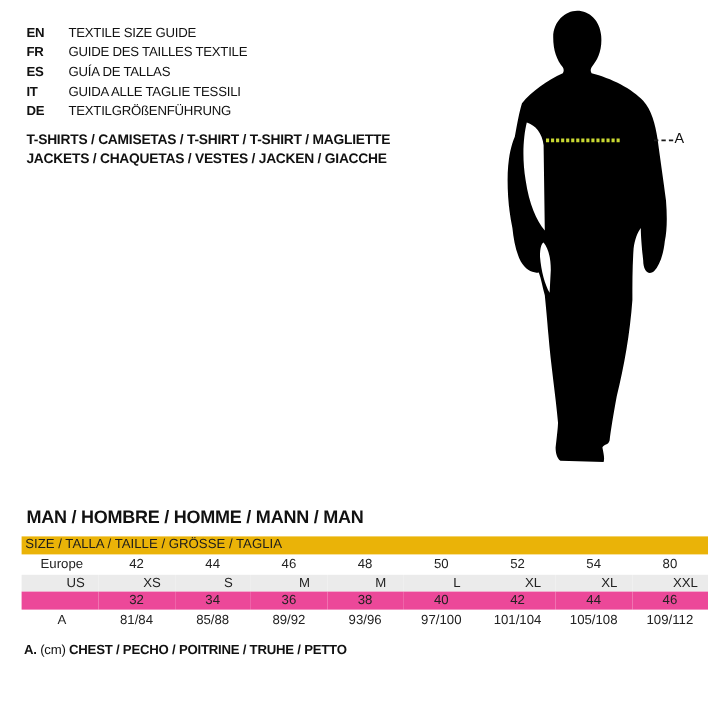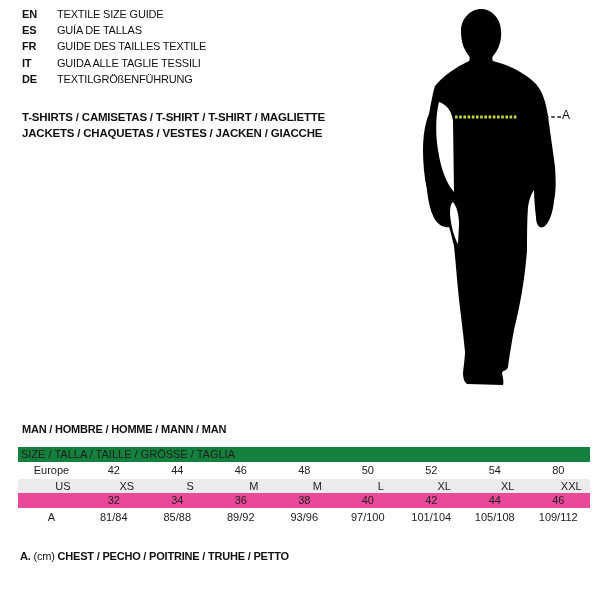--- a/index.html
+++ b/index.html
@@ -1,69 +1,69 @@
 <!DOCTYPE html>
 <html><head>
 <meta charset="utf-8">
 <style>
   html,body{margin:0;padding:0;}
   body{width:600px;height:600px;background:#ffffff;font-family:"Liberation Sans",sans-serif;color:#111;}
   .canvas{position:relative;width:600px;height:600px;background:#fff;overflow:hidden;}
 
   
-  .lang-block{position:absolute;left:22px;top:6px;}
+  .lang-block{position:absolute;left:22px;top:20px;}
   .lang-row{display:flex;height:16.2px;align-items:center;}
   .lang-code{width:35px;font-size:11px;font-weight:700;letter-spacing:-0.2px;}
   .lang-text{font-size:11px;font-weight:400;letter-spacing:-0.2px;white-space:nowrap;}
 
   
   .cat-block{position:absolute;left:22px;top:109px;}
   .cat-line{font-size:11.5px;font-weight:700;letter-spacing:-0.2px;line-height:16.2px;white-space:nowrap;}
 
   
   .figure-wrap{position:absolute;left:368px;top:4px;width:232px;height:392px;}
   .figure-wrap svg{position:absolute;left:0;top:0;}
   .measure-a{position:absolute;left:194px;top:104px;font-size:12px;font-weight:400;color:#111;}
 
   
-  .section-title{position:absolute;left:22px;top:423px;font-size:11px;font-weight:700;letter-spacing:-0.2px;}
+  .section-title{position:absolute;left:22px;top:423px;font-size:15px;font-weight:700;letter-spacing:-0.2px;}
 
   
   .size-table{position:absolute;left:18px;top:447px;width:572px;border-collapse:collapse;table-layout:fixed;}
   .size-table td{font-size:11px;color:#222;text-align:center;vertical-align:middle;padding:0;line-height:1;}
   .size-table td.lbl{text-align:center;padding-left:3px;}
-  .size-table tr.t-head td{background:#15803d;text-align:left;padding-left:3px;height:15px;color:#1c1c1c;}
+  .size-table tr.t-head td{background:#eab308;text-align:left;padding-left:3px;height:15px;color:#1c1c1c;}
   .size-table tr.r-europe td{height:17px;}
   .size-table tr.r-us td{height:14px;background:#ebebeb;padding-left:26px;}
   .size-table tr.r-num td{height:15px;background:#ec4899;}
   .size-table tr.r-a td{height:18px;}
 
   
-  .footnote{position:absolute;left:20px;top:550px;font-size:11px;letter-spacing:-0.2px;white-space:nowrap;}
+  .footnote{position:absolute;left:20px;top:536px;font-size:11px;letter-spacing:-0.2px;white-space:nowrap;}
   .fn-label{font-weight:700;}
   .fn-unit{font-weight:400;}
   .fn-text{font-weight:700;}
 </style>
 </head>
 <body>
 
 <div class="canvas">
 
   <div class="lang-block">
     <div class="lang-row">
       <span class="lang-code">EN</span>
       <span class="lang-text">TEXTILE SIZE GUIDE</span>
     </div>
     <div class="lang-row">
+      <span class="lang-code">FR</span>
+      <span class="lang-text">GUIDE DES TAILLES TEXTILE</span>
+    </div>
+    <div class="lang-row">
       <span class="lang-code">ES</span>
       <span class="lang-text">GUÍA DE TALLAS</span>
-    </div>
-    <div class="lang-row">
-      <span class="lang-code">FR</span>
-      <span class="lang-text">GUIDE DES TAILLES TEXTILE</span>
     </div>
     <div class="lang-row">
       <span class="lang-code">IT</span>
       <span class="lang-text">GUIDA ALLE TAGLIE TESSILI</span>
     </div>
     <div class="lang-row">
       <span class="lang-code">DE</span>
       <span class="lang-text">TEXTILGRÖßENFÜHRUNG</span>
     </div>
   </div>

